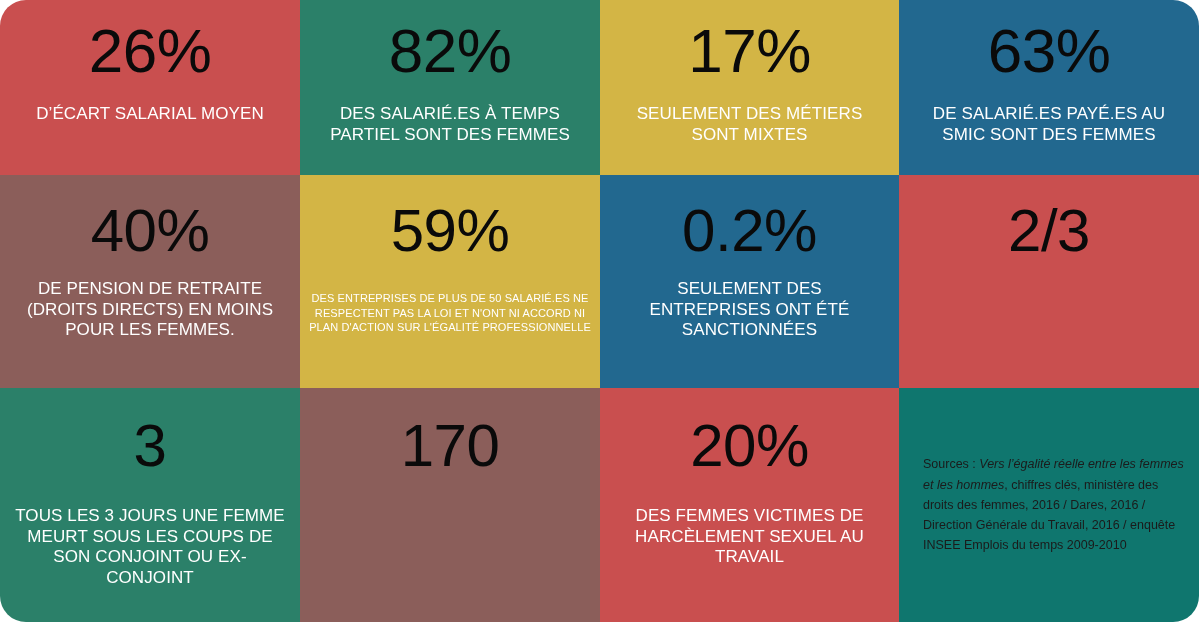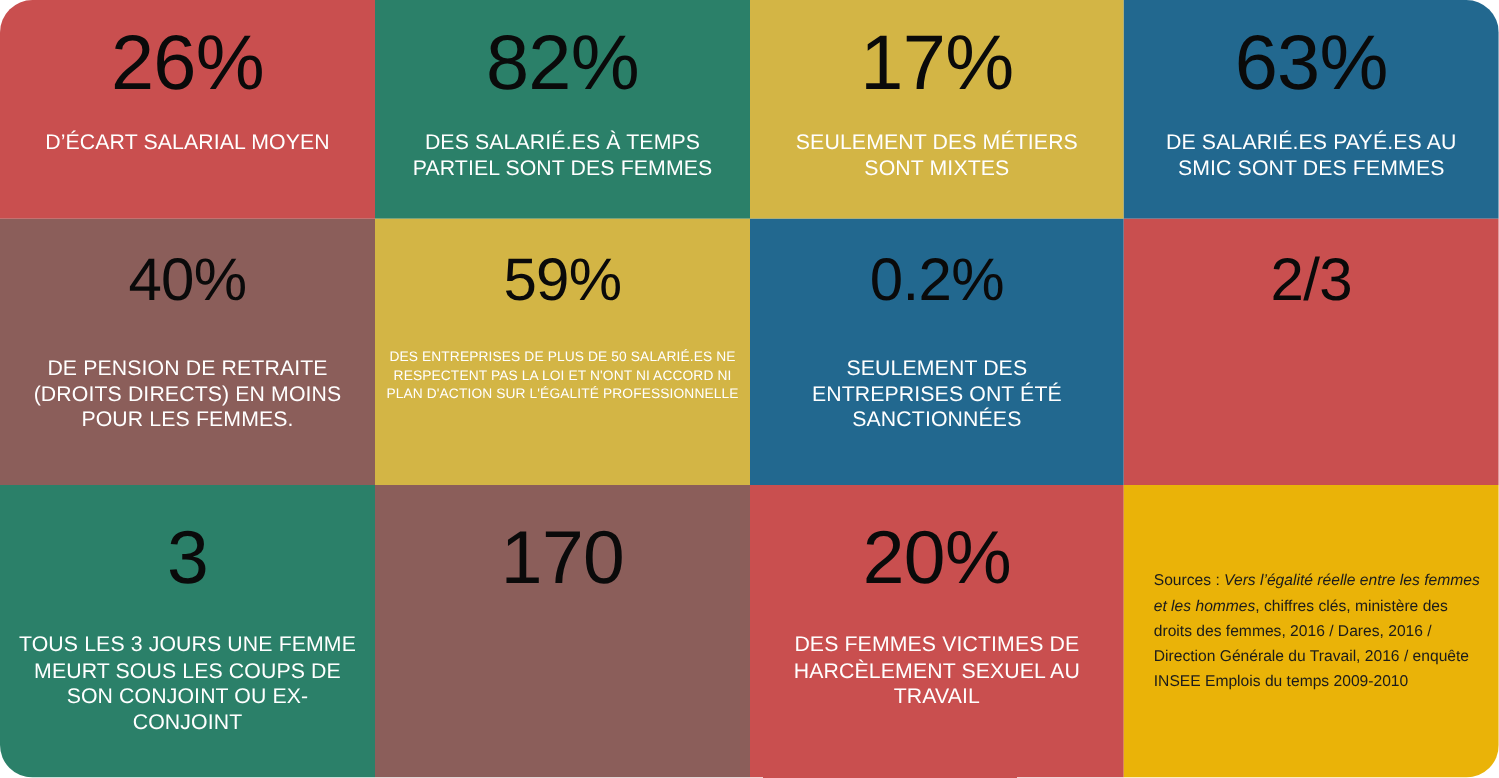--- a/index.html
+++ b/index.html
@@ -47,22 +47,22 @@
     letter-spacing: 0.1px;
     line-height: 1.22;
     -webkit-font-smoothing: antialiased;
   }
 
   
   .r1 .stat-number { font-size: 62px; margin-top: 20px; }
   .r1 .stat-label  { font-size: 17px; margin-top: 22px; width: 86%; }
 
   
-  .r2 .stat-number { font-size: 48px; margin-top: 26px; }
-  .r2 .stat-label  { font-size: 17px; margin-top: 36px; width: 88%; }
+  .r2 .stat-number { font-size: 60px; margin-top: 26px; }
+  .r2 .stat-label  { font-size: 17px; margin-top: 18px; width: 88%; }
   .r2.small-label .stat-label { font-size: 11px; width: 94%; line-height: 1.34; margin-top: 30px; }
 
   
   .r3 .stat-number { font-size: 60px; margin-top: 28px; }
   .r3 .stat-label  { font-size: 17px; margin-top: 30px; width: 92%; }
 
   
   .cell.sources {
     justify-content: center;
     align-items: flex-start;
@@ -131,19 +131,19 @@
 
   <div class="cell r3" style="background-color: rgb(139, 94, 90);">
     <div class="stat-number">170</div>
   </div>
 
   <div class="cell r3" style="background-color: rgb(201, 79, 79);">
     <div class="stat-number">20%</div>
     <div class="stat-label">DES FEMMES VICTIMES DE HARCÈLEMENT SEXUEL AU TRAVAIL</div>
   </div>
 
-  <div class="cell sources" style="background-color: #eab308; padding-left: 24px;">
+  <div class="cell sources" style="background-color: #0f766e; padding-left: 24px;">
     <div class="sources-text">
       <span>Sources : </span><em>Vers l’égalité réelle entre les femmes et les hommes</em><span>, chiffres clés, ministère des droits des femmes, 2016 / Dares, 2016 /  Direction Générale du Travail, 2016 / enquête INSEE Emplois du temps 2009-2010</span>
     </div>
   </div>
 
 </div>
 
 </body></html>

